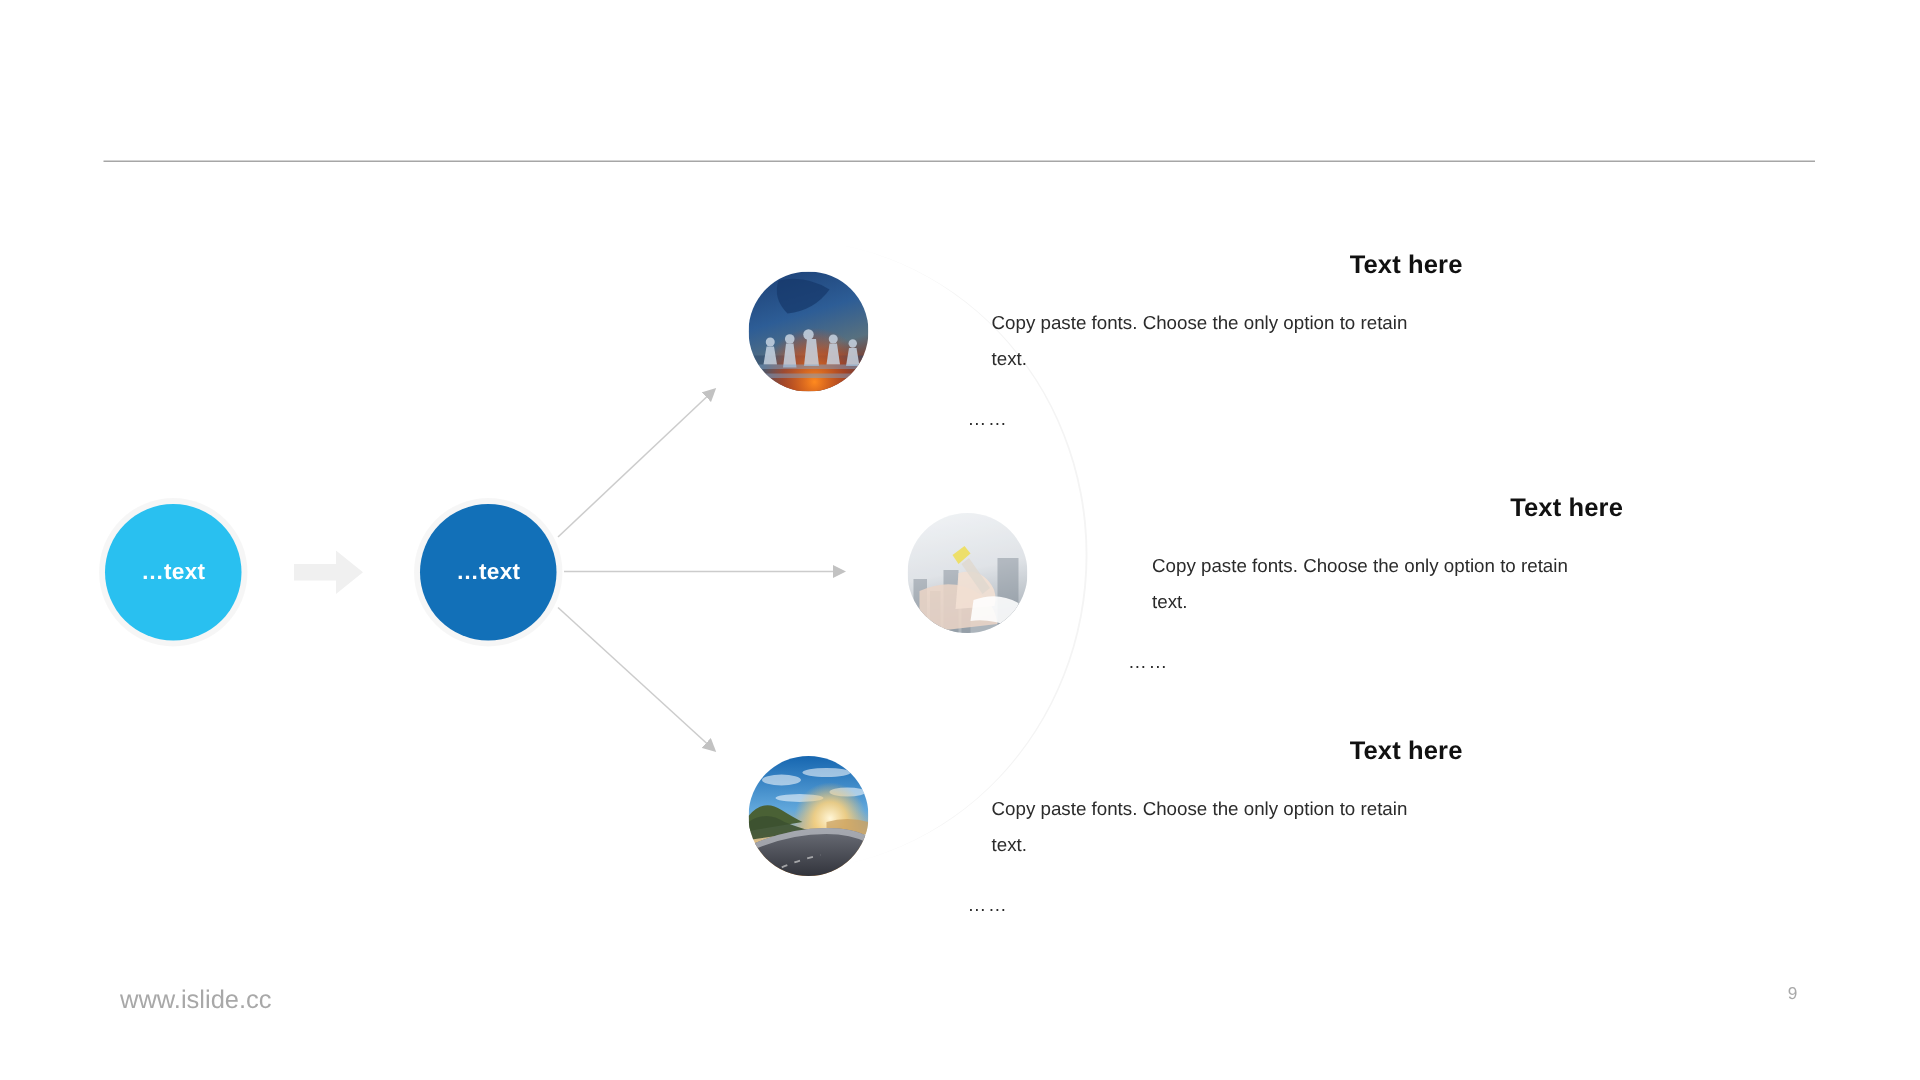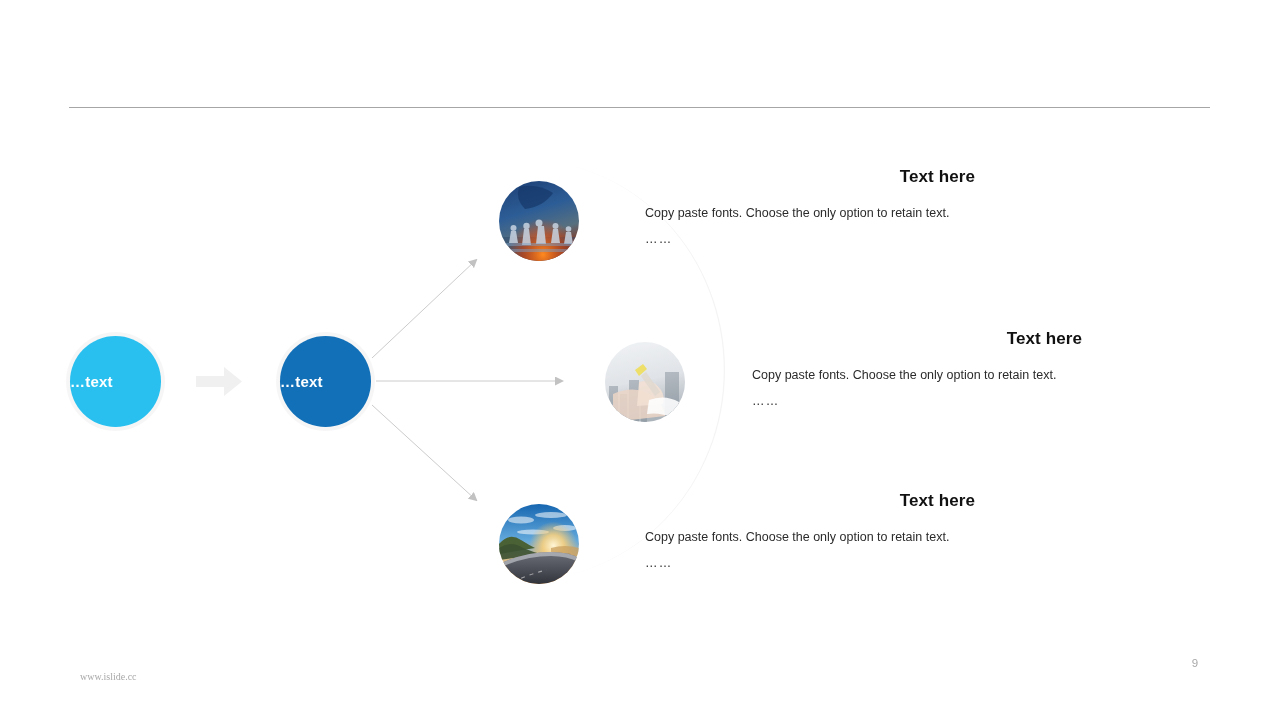--- a/index.html
+++ b/index.html
@@ -49,20 +49,21 @@
     height: 720px;
     pointer-events: none;
   }
 
   
   .stage-circle {
     position: absolute;
     border-radius: 50%;
     display: flex;
     align-items: center;
+    justify-content: center;
     color: #ffffff;
     font-weight: bold;
     font-size: 15px;
     letter-spacing: .2px;
     box-shadow: 0 0 0 4px rgba(0,0,0,0.035);
   }
   #stage-1 {
     left: 70px;
     top: 336px;
     width: 91px;
@@ -114,38 +115,37 @@
     font-weight: bold;
     color: #111111;
     margin: 0 0 14px 0;
     letter-spacing: .1px;
     text-align: right;
   }
   .block-body {
     font-size: 12.5px;
     color: #2b2b2b;
     line-height: 24px;
-    margin: 0;
+    margin: 16px;
   }
   .block-dots {
     font-size: 12.5px;
     color: #2b2b2b;
     line-height: 24px;
     margin: 2px 0 0 0;
     letter-spacing: 1.2px;
   }
 
   
   .footer-url {
     position: absolute;
     left: 80px;
-    top: 671px;
-    font-size: 10px;
+    top: 657px;
+    font-size: 17px;
     color: #a8a8a8;
-    font-family: Liberation Serif, serif;
   }
   .footer-page {
     position: absolute;
     left: 1180px;
     top: 657px;
     width: 30px;
     text-align: center;
     font-size: 11.5px;
     color: #a8a8a8;
   }

